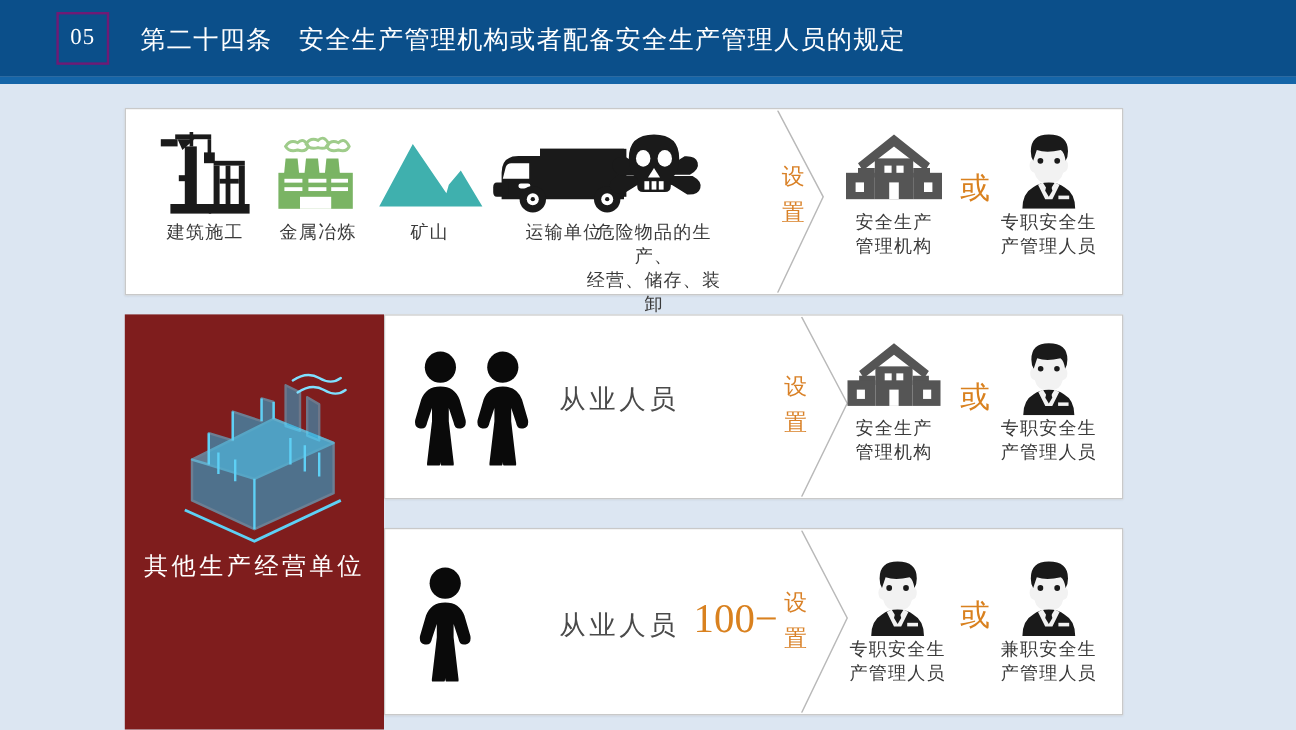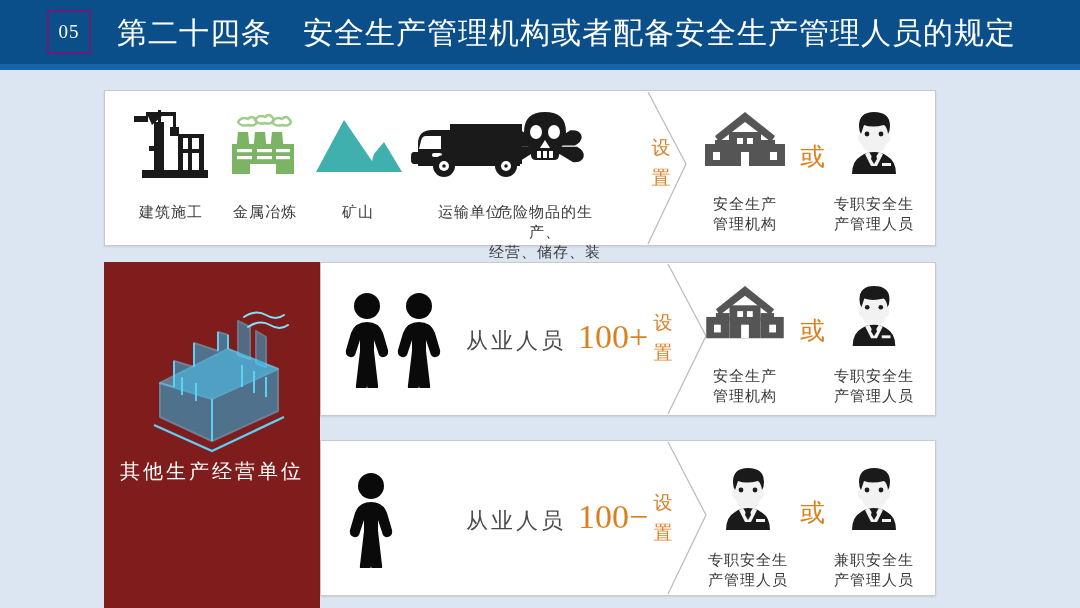--- a/index.html
+++ b/index.html
@@ -23,21 +23,21 @@
   .num-box{
     position:absolute;left:47px;top:10px;width:44px;height:44px;
     border:2px solid #701a75;box-sizing:border-box;
     display:flex;align-items:center;justify-content:center;
     color:#ffffff;font-size:19px;letter-spacing:1px;
     font-family:"Liberation Serif",serif;
   }
   .header-title{
     position:absolute;left:117px;top:13px;height:40px;
     display:flex;align-items:center;
-    color:#ffffff;font-size:30px;letter-spacing:1px;
+    color:#ffffff;font-size:21px;letter-spacing:1px;
     white-space:pre;
     font-family:"Liberation Serif","DejaVu Serif",serif;
   }
 
   
   .card{
     position:absolute;background:#ffffff;
     border:1px solid #c9c9c9;box-sizing:border-box;
     box-shadow:0 1px 2px rgba(0,0,0,.10);
   }
@@ -58,21 +58,21 @@
     text-align:center;color:#ffffff;font-size:20px;letter-spacing:3px;
     font-family:"Liberation Serif","DejaVu Serif",serif;
   }
   
   .blue-panel .bp-label{top:196px;}
 
   
   .tile{position:absolute;display:flex;flex-direction:column;align-items:center;}
   .tile .ico{display:flex;align-items:flex-end;justify-content:center;}
   .tile .cap{
-    margin-top:20px;text-align:center;color:#3a3a3a;
+    margin-top:2px;text-align:center;color:#3a3a3a;
     font-size:15px;line-height:20px;letter-spacing:1px;white-space:pre-line;
     font-family:"Liberation Serif","DejaVu Serif",serif;
   }
 
   
   .setzhi{
     position:absolute;color:#d98127;font-size:19px;line-height:30px;
     text-align:center;letter-spacing:0;
     font-family:"Liberation Serif","DejaVu Serif",serif;
   }
@@ -312,21 +312,20 @@
         <circle cx="29" cy="14" r="13"></circle>
         <path d="M29 30 q-12 0 -16 11 l-5 17 q-1 6 4 7 q5 1 6 -5 l4 -12 l0 11 l-4 34 q-1 6 5 6 q6 0 6 -6 l0 -23 l0 23 q0 6 6 6 q6 0 5 -6 l-4 -34 l0 -11 l4 12 q1 6 6 5 q5 -1 4 -7 l-5 -17 q-4 -11 -16 -11z"></path>
         <circle cx="81" cy="14" r="13"></circle>
         <path d="M81 30 q-12 0 -16 11 l-5 17 q-1 6 4 7 q5 1 6 -5 l4 -12 l0 11 l-4 34 q-1 6 5 6 q6 0 6 -6 l0 -23 l0 23 q0 6 6 6 q6 0 5 -6 l-4 -34 l0 -11 l4 12 q1 6 6 5 q5 -1 4 -7 l-5 -17 q-4 -11 -16 -11z"></path>
       </g>
     </svg>
   </div>
 
   <div class="count-row" style="left:466px;top:318px;">
     <span class="cn">从业人员</span>
-    <span class="num">100+</span>
   </div>
 
   <div class="chev" style="left:660px;top:264px;">
     <svg width="60" height="150" viewBox="0 0 60 150">
       <path d="M8 0 L46 72 L8 150" fill="none" stroke="#b9b9b9" stroke-width="1.2"></path>
     </svg>
   </div>
 
   <div class="setzhi" style="left:650px;top:308px;width:26px;">
       <span>设</span>

